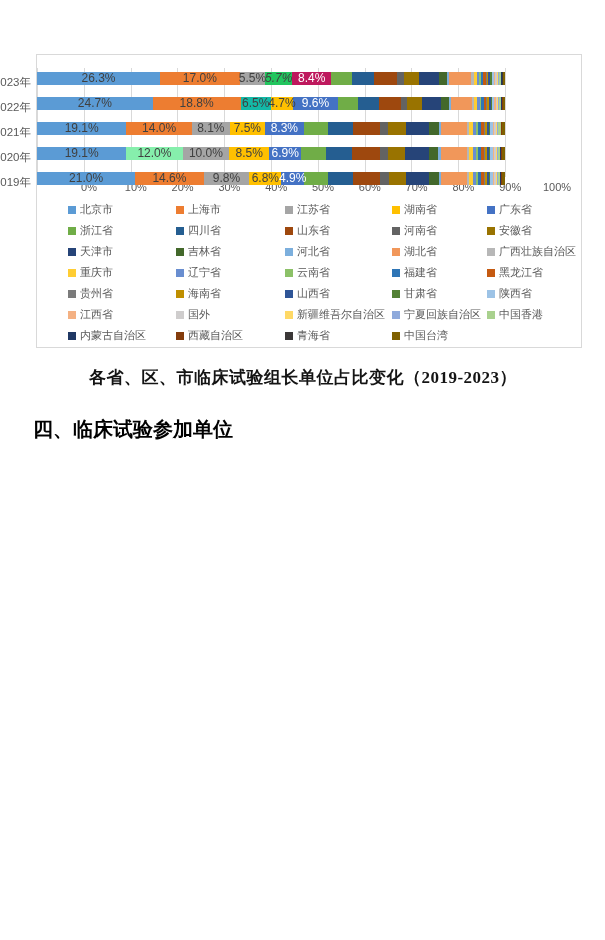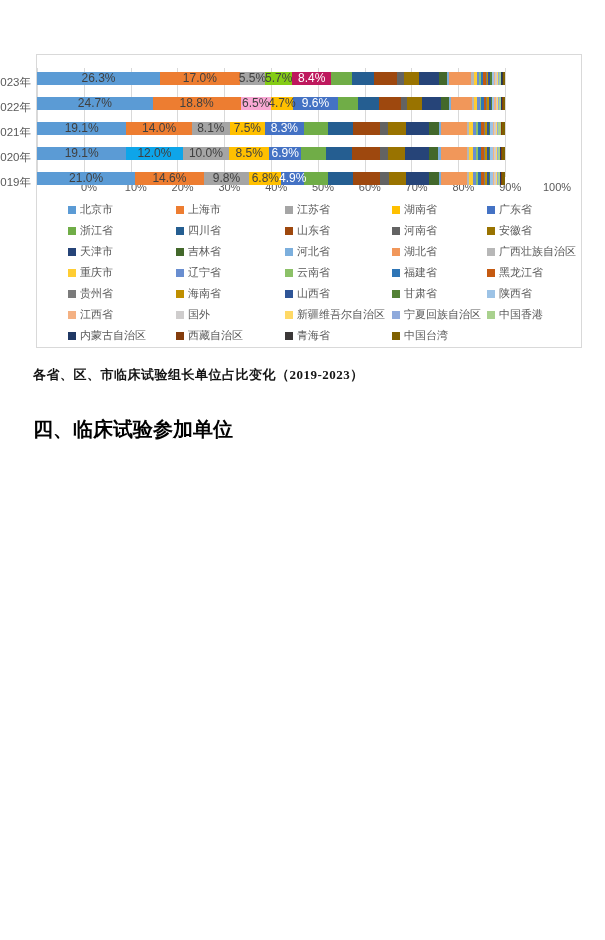--- a/index.html
+++ b/index.html
@@ -62,21 +62,22 @@
     align-items:center;
   }
   .legend-item { display:flex; align-items:center; overflow:hidden; white-space:nowrap; }
   .legend-swatch { width:8px; height:8px; flex:0 0 8px; margin-right:4px; }
   .legend-label { font-size:11px; color:#595959; }
 
   
   .caption {
     margin-top:18px;
     height:24px;
-    font-size:13px;
+    text-align:center;
+    font-size:17px;
     font-weight:bold;
     letter-spacing:0.5px;
   }
   .heading {
     margin-top:26px;
     height:28px;
     font-family:"Liberation Sans","DejaVu Sans",sans-serif;
     font-size:20px;
     font-weight:bold;
     color:#000000;
@@ -107,21 +108,21 @@
           <div class="bar-track">
             <div class="seg" style="width: 26.3%; background: rgb(91, 155, 213);">
               <span class="seg-label" style="color: rgb(64, 64, 64);">26.3%</span>
             </div>
             <div class="seg" style="width: 17%; background: rgb(237, 125, 49);">
               <span class="seg-label" style="color: rgb(64, 64, 64);">17.0%</span>
             </div>
             <div class="seg" style="width: 5.5%; background: rgb(165, 165, 165);">
               <span class="seg-label" style="color: rgb(64, 64, 64);">5.5%</span>
             </div>
-            <div class="seg" style="width: 5.7%; background: #84cc16;">
+            <div class="seg" style="width: 5.7%; background: #22c55e; font-style: italic;">
               <span class="seg-label" style="color: rgb(64, 64, 64);">5.7%</span>
             </div>
             <div class="seg" style="width: 8.4%; background: #be185d;">
               <span class="seg-label" style="color: rgb(255, 255, 255);">8.4%</span>
             </div>
             <div class="seg" style="width: 4.4%; background: rgb(112, 173, 71);"></div>
             <div class="seg" style="width: 4.7%; background: rgb(37, 94, 145);"></div>
             <div class="seg" style="width: 5%; background: rgb(158, 72, 14);"></div>
             <div class="seg" style="width: 1.4%; background: rgb(99, 99, 99);"></div>
             <div class="seg" style="width: 3.2%; background: rgb(153, 115, 0);"></div>
@@ -153,21 +154,21 @@
         </div>
         <div class="bar-row">
           <span class="cat-label">2022年</span>
           <div class="bar-track">
             <div class="seg" style="width: 24.7%; background: rgb(91, 155, 213);">
               <span class="seg-label" style="color: rgb(64, 64, 64);">24.7%</span>
             </div>
             <div class="seg" style="width: 18.8%; background: rgb(237, 125, 49);">
               <span class="seg-label" style="color: rgb(64, 64, 64);">18.8%</span>
             </div>
-            <div class="seg" style="width: 6.5%; background: #f9a8d4;">
+            <div class="seg" style="width: 6.5%; background: #14b8a6;">
               <span class="seg-label" style="color: rgb(64, 64, 64);">6.5%</span>
             </div>
             <div class="seg" style="width: 4.7%; background: rgb(255, 192, 0);">
               <span class="seg-label" style="color: rgb(64, 64, 64);">4.7%</span>
             </div>
             <div class="seg" style="width: 9.6%; background: rgb(68, 114, 196);">
               <span class="seg-label" style="color: rgb(255, 255, 255);">9.6%</span>
             </div>
             <div class="seg" style="width: 4.2%; background: rgb(112, 173, 71);"></div>
             <div class="seg" style="width: 4.5%; background: rgb(37, 94, 145);"></div>
@@ -248,21 +249,21 @@
             <div class="seg" style="width: 0.1%; background: rgb(59, 56, 56);"></div>
             <div class="seg" style="width: 0.5%; background: rgb(127, 96, 0);"></div>
           </div>
         </div>
         <div class="bar-row">
           <span class="cat-label">2020年</span>
           <div class="bar-track">
             <div class="seg" style="width: 19.1%; background: rgb(91, 155, 213);">
               <span class="seg-label" style="color: rgb(64, 64, 64);">19.1%</span>
             </div>
-            <div class="seg" style="width: 12%; background: #0ea5e9; padding-left: 32px;">
+            <div class="seg" style="width: 12%; background: #86efac; padding-left: 32px;">
               <span class="seg-label" style="color: rgb(64, 64, 64);">12.0%</span>
             </div>
             <div class="seg" style="width: 10%; background: rgb(165, 165, 165);">
               <span class="seg-label" style="color: rgb(64, 64, 64);">10.0%</span>
             </div>
             <div class="seg" style="width: 8.5%; background: rgb(255, 192, 0);">
               <span class="seg-label" style="color: rgb(64, 64, 64);">8.5%</span>
             </div>
             <div class="seg" style="width: 6.9%; background: rgb(68, 114, 196);">
               <span class="seg-label" style="color: rgb(255, 255, 255);">6.9%</span>

